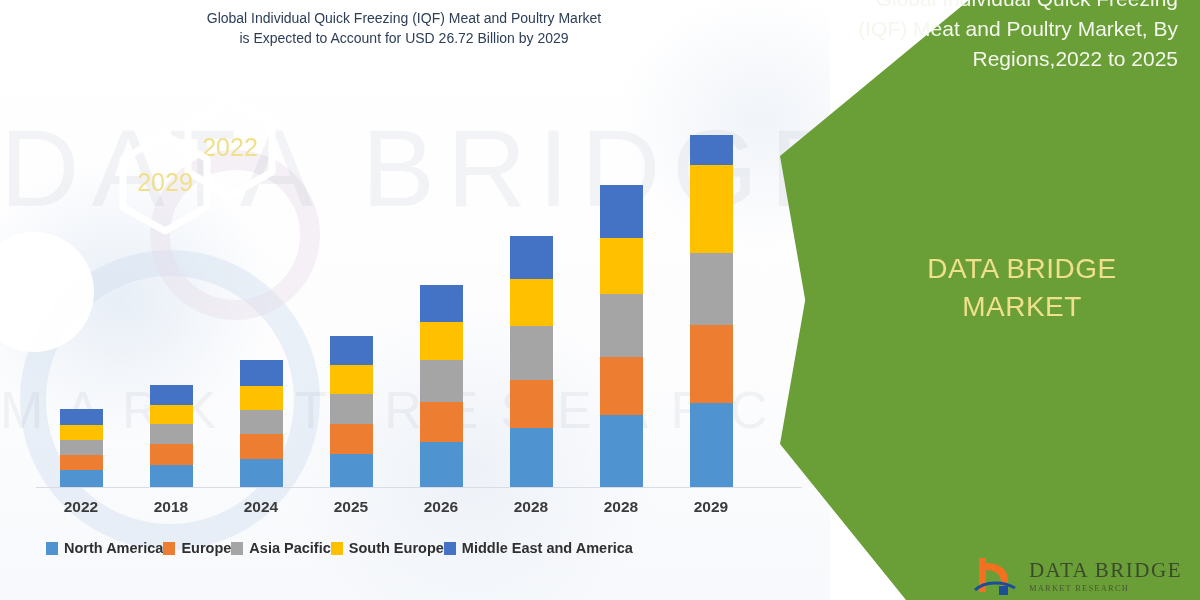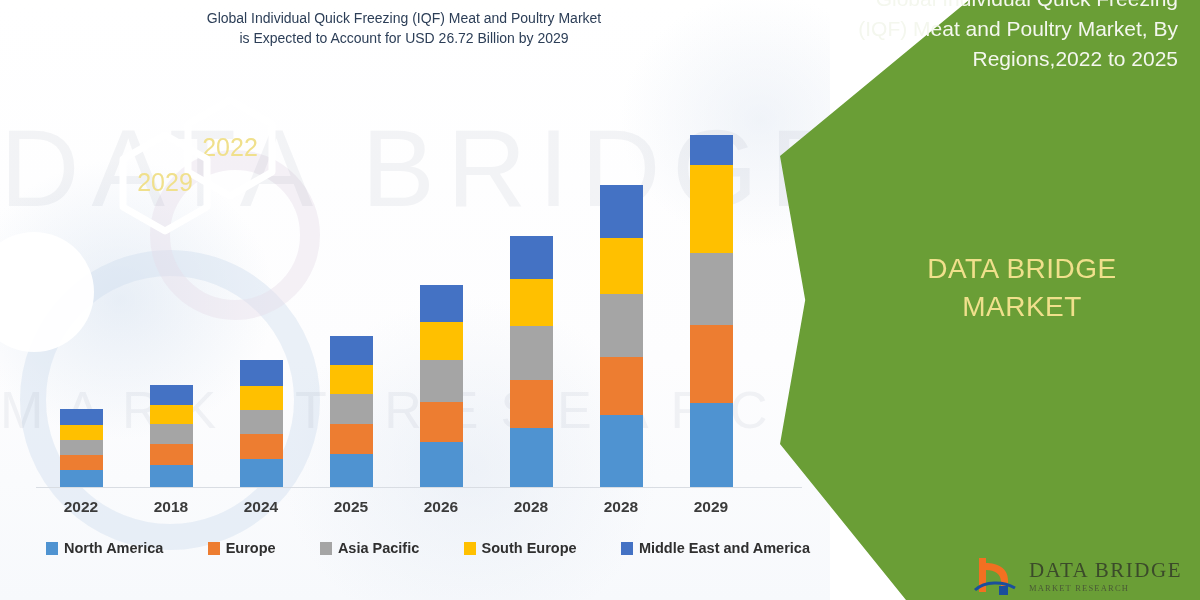--- a/index.html
+++ b/index.html
@@ -78,21 +78,21 @@
   }
   .xlabel {
     width: 90px; text-align: center;
     font-size: 15.5px; font-weight: 700; color: #3b3b3b;
   }
 
   
   .legend {
     position: absolute; left: 40px; top: 540px; width: 770px;
     display: flex; align-items: center; gap: 0;
-    justify-content: space-between;
+    justify-content: flex-start;
     padding-left: 6px;
   }
   .legend-item { display: flex; align-items: center; gap: 6px; }
   .legend-swatch { width: 12px; height: 13px; display: inline-block; }
   .legend-label { font-size: 14.5px; font-weight: 700; color: #2f2f2f; white-space: nowrap; }
 
   
   .green-panel {
     position: absolute; right: 0; top: 0; width: 420px; height: 600px;
     background: #6a9e36;

